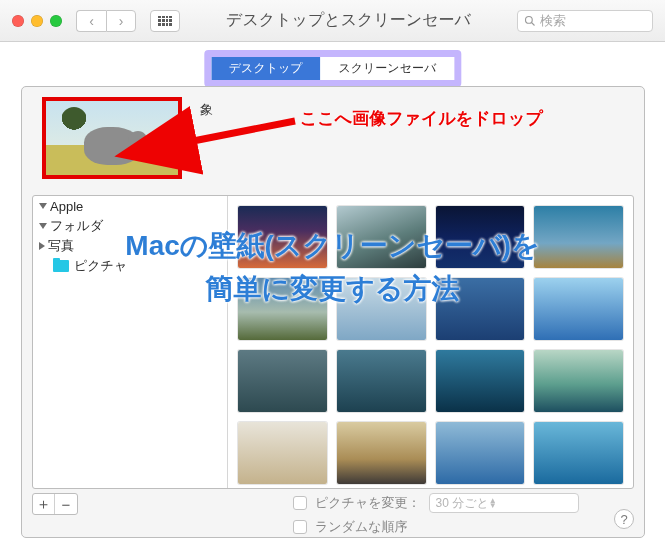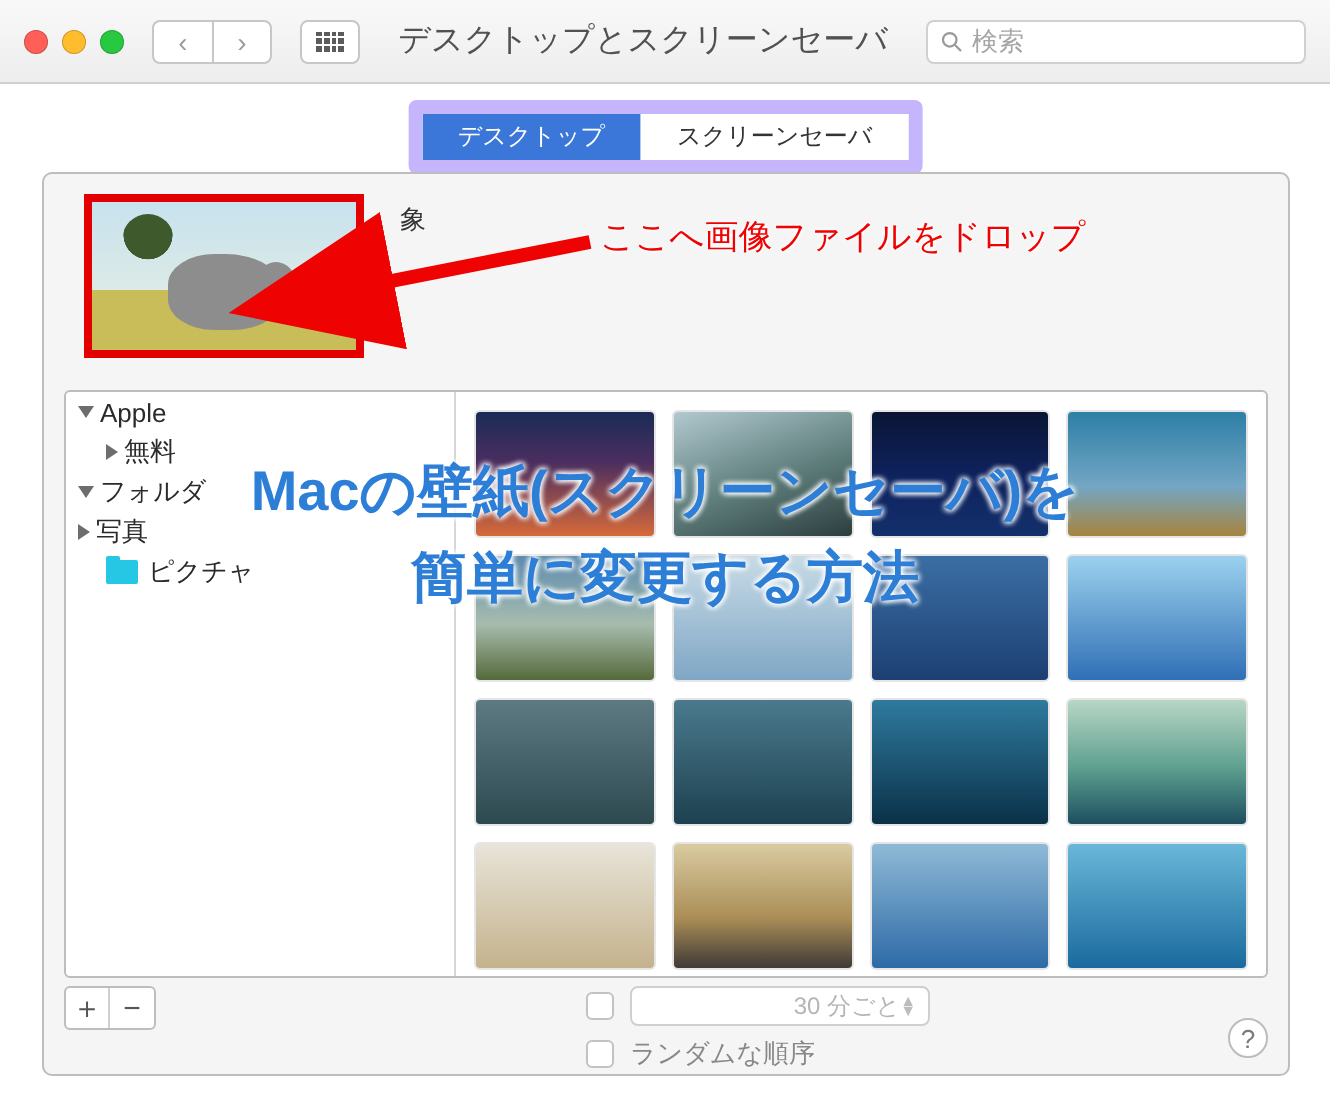--- a/index.html
+++ b/index.html
@@ -12,21 +12,21 @@
   .dot{width:12px;height:12px;border-radius:50%;box-shadow:inset 0 0 0 .5px rgba(0,0,0,.2)}
   .dot.red{background:#ff5f57}.dot.yel{background:#ffbd2e}.dot.grn{background:#28c940}
   .navseg{display:flex;margin-left:6px}
   .navseg .sb{width:30px;height:22px;background:#fff;border:1px solid #c7c7c7;display:flex;align-items:center;justify-content:center;color:#9b9b9b;font-size:14px}
   .navseg .sb:first-child{border-radius:4px 0 0 4px;border-right:none}
   .navseg .sb:last-child{border-radius:0 4px 4px 0}
   .grid-btn{width:30px;height:22px;background:#fff;border:1px solid #c7c7c7;border-radius:4px;display:flex;align-items:center;justify-content:center;color:#5b5b5b;margin-left:6px}
   .grid-ico{width:14px;height:10px;display:grid;grid-template-columns:repeat(4,1fr);grid-template-rows:repeat(3,1fr);gap:1px}
   .grid-ico i{background:#5b5b5b}
   .title{flex:1;text-align:center;color:#515151;font-size:16px}
-  .search{display:flex;align-items:center;width:190px;height:22px;background:#fff;border:1px solid #d0d0d0;border-radius:4px;padding:0 6px;color:#a6a6a6;font-size:13px;gap:4px}
+  .search{display:flex;align-items:center;width:136px;height:22px;background:#fff;border:1px solid #d0d0d0;border-radius:4px;padding:0 6px;color:#a6a6a6;font-size:13px;gap:4px}
   .search svg{width:12px;height:12px;fill:#9a9a9a}
 
   
   .panel-area{position:relative;height:calc(558px - 42px)}
   .seg-tabs{position:absolute;top:8px;left:50%;transform:translateX(-50%);display:flex;border:7px solid #c4b5fd;border-radius:4px;overflow:hidden}
   .seg-tabs .tab{font-size:12px;padding:3px 18px;background:#fff;color:#333}
   .seg-tabs .tab.active{background:#3a77d8;color:#fff}
 
   .panel{position:absolute;left:21px;top:44px;right:20px;bottom:20px;border:1px solid #bdbdbd;border-radius:5px;background:#f5f5f5}
 
@@ -58,26 +58,26 @@
   .th{border-radius:2px;box-shadow:0 0 0 1px rgba(0,0,0,.1)}
 
   
   .footer{position:absolute;left:10px;right:10px;bottom:8px;height:36px;display:flex;align-items:flex-start}
   .pm{display:flex;border:1px solid #bdbdbd;border-radius:3px;background:#fff;overflow:hidden;height:22px}
   .pm span{width:22px;display:flex;align-items:center;justify-content:center;color:#555;font-size:15px}
   .pm span:first-child{border-right:1px solid #d0d0d0}
   .opts{margin-left:215px;display:flex;flex-direction:column;gap:5px;font-size:13px;color:#888}
   .opt-row{display:flex;align-items:center;gap:8px}
   .chk{width:14px;height:14px;border:1px solid #c2c2c2;border-radius:3px;background:#fff}
-  .sel-ctrl{width:150px;height:20px;border:1px solid #cfcfcf;border-radius:4px;background:#fff;font-size:12px;color:#b5b5b5;display:flex;align-items:center;justify-content:flex-end;padding:0 6px}
+  .sel-ctrl{width:150px;height:20px;border:1px solid #cfcfcf;border-radius:4px;background:#fff;font-size:12px;color:#b5b5b5;display:flex;align-items:center;justify-content:flex-start;padding:0 6px}
   .sel-ctrl .car{font-size:8px;color:#bcbcbc;line-height:5px;text-align:center}
   .help{position:absolute;right:0;bottom:0;width:20px;height:20px;border-radius:50%;border:1px solid #bcbcbc;background:#fff;color:#7b7b7b;font-size:13px;display:flex;align-items:center;justify-content:center}
 
   
-  .anno-txt{position:absolute;color:#ee0202;font-weight:400;text-shadow:0 0 2px #fff,0 0 2px #fff}
+  .anno-txt{position:absolute;color:#ee0202;font-weight:700;text-shadow:0 0 2px #fff,0 0 2px #fff}
   .anno1{top:107px;left:300px;font-size:17px}
   .anno-main{top:224px;left:0;right:0;text-align:center;font-size:28px;color:#2d7ed6;font-weight:700;text-shadow:0 0 3px #fff,0 0 3px #fff,0 0 3px #fff;line-height:1.55}
   svg.arrow{position:absolute;left:175px;top:113px;overflow:visible}
 </style>
 </head>
 <body>
 
 <div class="titlebar">
   <div class="dots">
     <div class="dot red"></div>
@@ -130,25 +130,20 @@
           <div class="prev-eleph"></div>
       </div>
       <div class="preview-label">象</div>
     </div>
 
     <div class="split">
       <div class="tree">
         <div class="tree-row">
             <span class="tri open"></span>
             <span>Apple</span>
-          </div>
-        <div class="tree-row">
-            <span class="ind"></span>
-            <span class="tri closed"></span>
-            <span>無料</span>
           </div>
         <div class="tree-row">
             <span class="tri open"></span>
             <span>フォルダ</span>
           </div>
         <div class="tree-row">
             <span class="tri closed"></span>
             <span>写真</span>
           </div>
         <div class="tree-row">
@@ -179,20 +174,21 @@
     </div>
 
     <div class="footer">
       <div class="pm">
         <span>＋</span>
         <span>−</span>
       </div>
       <div class="opts">
         <div class="opt-row">
           <span class="chk"></span>
+          <span>ピクチャを変更：</span>
           <span class="sel-ctrl">
             <span>30 分ごと</span>
             <span class="car">▲<br>▼</span>
           </span>
         </div>
         <div class="opt-row">
           <span class="chk"></span>
           <span>ランダムな順序</span>
         </div>
       </div>

